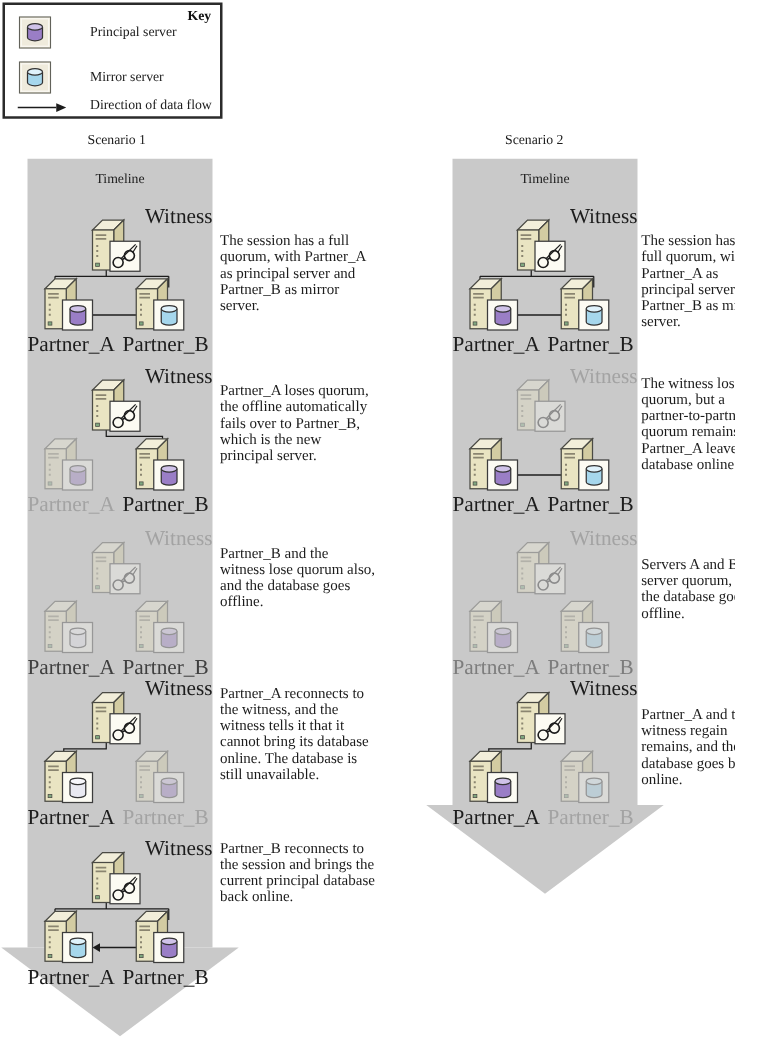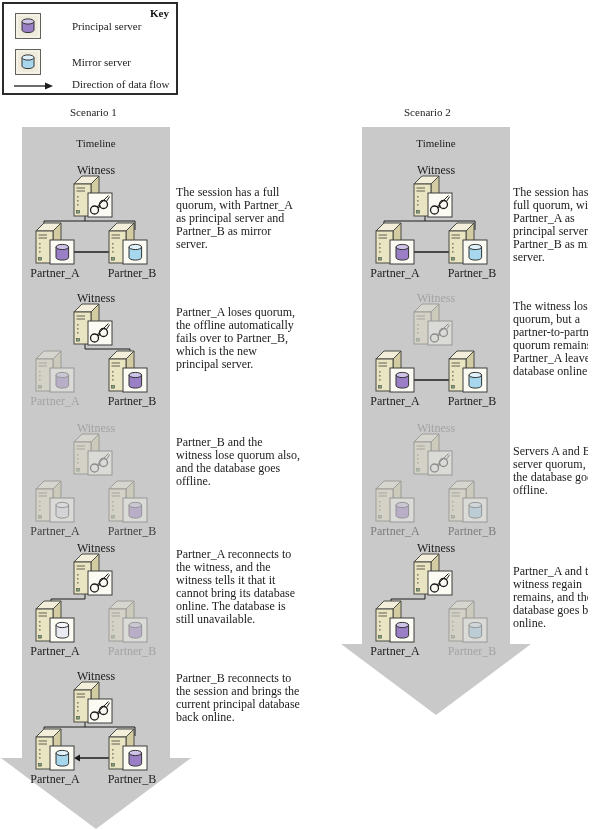--- a/index.html
+++ b/index.html
@@ -24,21 +24,21 @@
   .scenario-title{position:absolute;font-size:11px;color:#1c1c1c;margin-left:44px;}
 
   
   .stage{position:absolute;width:148px;height:120px;}
   .conn{position:absolute;left:0;top:0;width:148px;height:120px;}
   .srv{position:absolute;width:44px;height:46px;}
   .srv.pos-w{left:49px;top:11px;}
   .srv.pos-a{left:11px;top:58px;}
   .srv.pos-b{left:84px;top:58px;}
   .faded{opacity:.35;}
-  .srv-label{position:absolute;font-size:12px;text-align:center;}
+  .srv-label{position:absolute;font-size:17px;text-align:right;}
   .w-label{left:0;top:0;width:148px;}
   .a-label{left:0;top:103px;width:66px;}
   .b-label{left:76px;top:103px;width:68px;}
   .lblk{color:#1c1c1c;} .lgry{color:#a3a3a3;} .ldim{color:#3f3f3f;} .ldim2{color:#7d7d7d;}
 
   
   .db-principal{--db-body:#9a7ec6;--db-top:#cfc2e8;}
   .db-mirror{--db-body:#a6d7ec;--db-top:#dff2fb;}
   .db-offline{--db-body:#e9e9f1;--db-top:#f7f7fb;}
 

